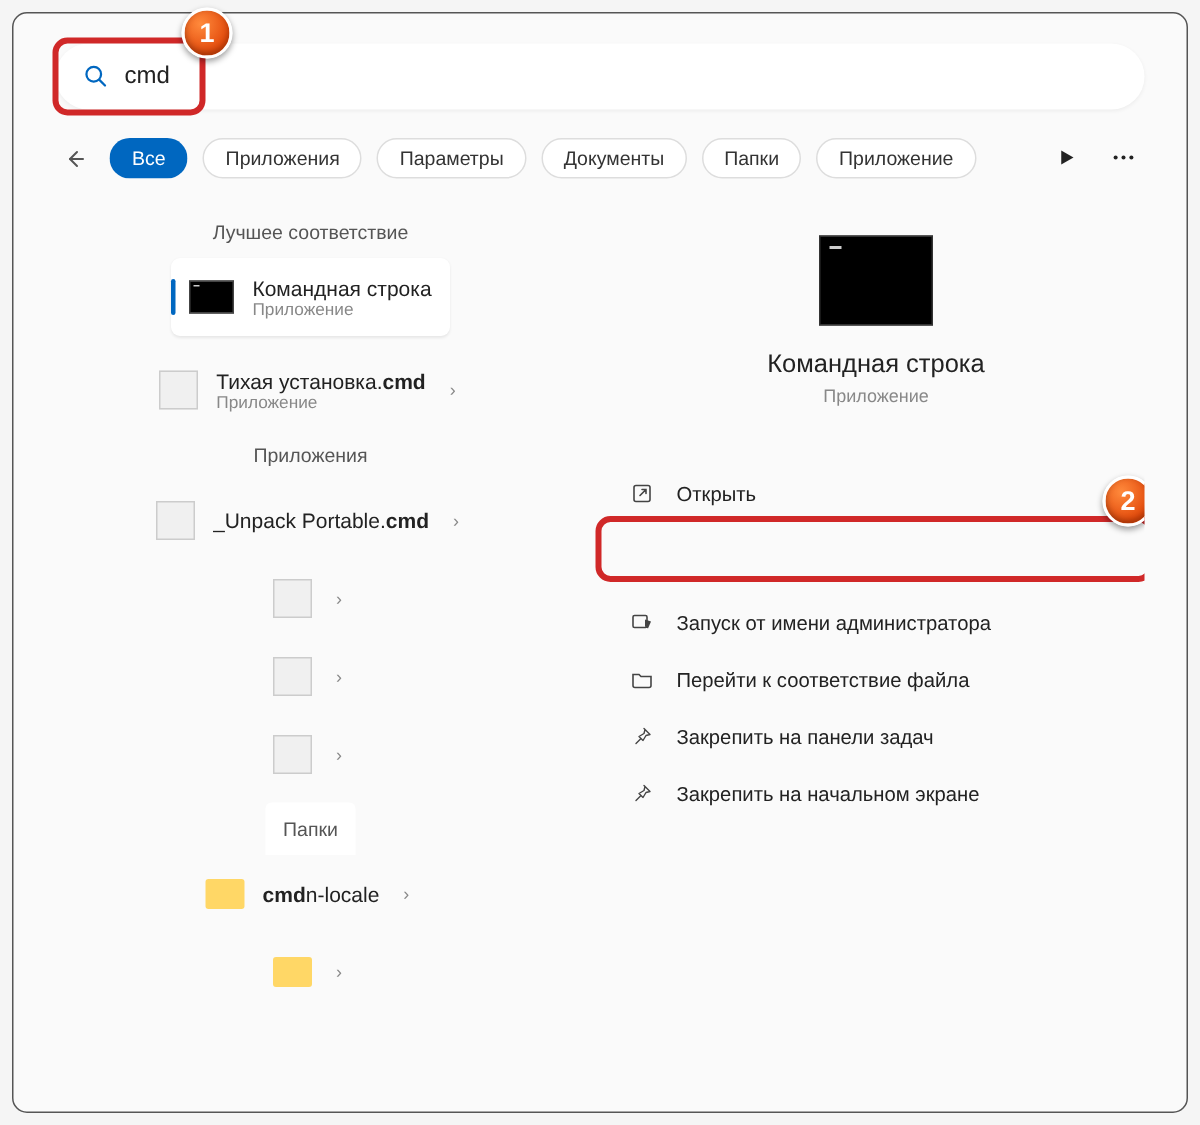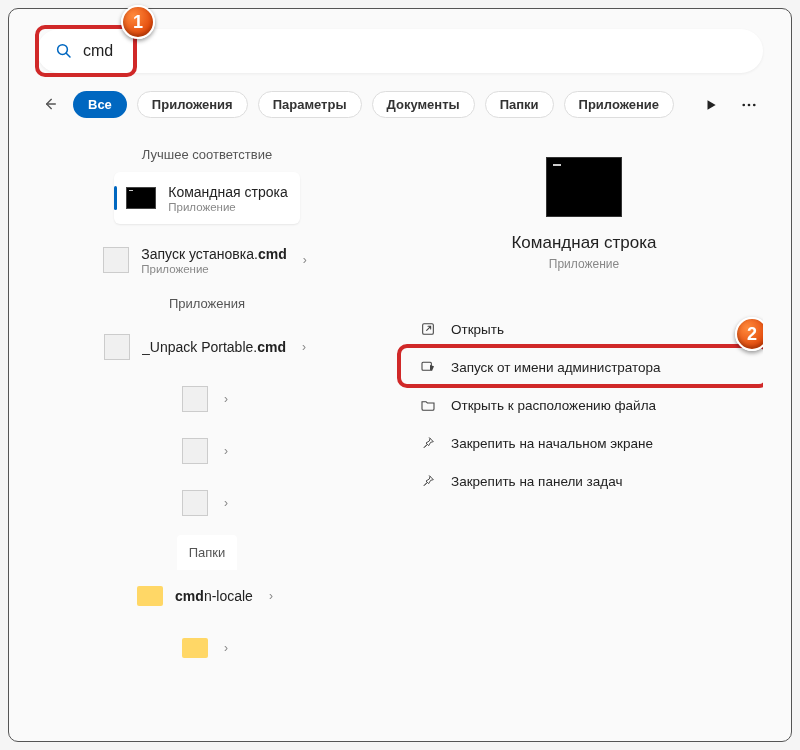--- a/index.html
+++ b/index.html
@@ -19,21 +19,21 @@
   }
   .search-highlight {
     position: absolute; left: -2px; top: -4px; width: 102px; height: 52px;
     border: 4px solid #d02828; border-radius: 10px; pointer-events: none;
   }
   .search-icon { width: 18px; height: 18px; margin-right: 10px; }
   .search-input {
     border: none; outline: none; font-size: 16px; color: #222; background: transparent; flex: 1;
   }
 
-  .filter-row { display: flex; align-items: flex-start; gap: 10px; margin-bottom: 18px; font-weight: bold; }
+  .filter-row { display: flex; align-items: flex-end; gap: 10px; margin-bottom: 18px; }
   .back-btn { width: 26px; height: 26px; display: flex; align-items: center; justify-content: center; color: #555; font-size: 16px; cursor: pointer; }
   .pill {
     padding: 5px 14px; border-radius: 16px; font-size: 13px; color: #333;
     background: transparent; border: 1px solid transparent; cursor: pointer;
   }
   .pill.outlined { border-color: #ddd; background: #fff; }
   .pill.active { background: #0067c0; color: #fff; }
   .filter-spacer { flex: 1; }
   .play-btn, .more-btn { width: 28px; height: 28px; display: flex; align-items: center; justify-content: center; color: #333; cursor: pointer; font-size: 14px; }
 
@@ -159,21 +159,21 @@
           <div class="res-title">Командная строка</div>
           <div class="res-sub">Приложение</div>
         </div>
       </div>
 
       <div style="height:10px"></div>
 
       <div class="result-item">
         <div class="res-icon file"></div>
         <div class="res-text">
-          <div class="res-title"><span>Запуск установка.</span><b>cmd</b></div>
+          <div class="res-title"><span>Тихая установка.</span><b>cmd</b></div>
           <div class="res-sub">Приложение</div>
         </div>
         <span class="chev">›</span>
       </div>
 
       <div class="section-label">Приложения</div>
 
       <div class="result-item">
         <div class="res-icon file"></div>
         <div class="res-text">
@@ -221,56 +221,56 @@
         <div class="action-item">
           <span class="action-icon">
             <svg viewBox="0 0 24 24" width="16" height="16">
                 <rect x="4" y="4" width="16" height="16" rx="2" fill="none" stroke="#444" stroke-width="1.6"></rect>
                 <path d="M10 14l6-6M12 8h4v4" fill="none" stroke="#444" stroke-width="1.6" stroke-linecap="round"></path>
               </svg>
           </span>
           <span>Открыть</span>
         </div>
 
-        <div class="action-item" style="position:relative;">
+        <div class="action-item" style="position:relative;margin-top:48px;">
           <span class="action-icon">
             <svg viewBox="0 0 24 24" width="16" height="16">
                 <rect x="3" y="5" width="14" height="12" rx="1.5" fill="none" stroke="#444" stroke-width="1.6"></rect>
                 <path d="M15 9l6 2-3 7-3-2z" fill="#444"></path>
               </svg>
           </span>
           <span>Запуск от имени администратора</span>
         </div>
 
         <div class="action-highlight" style="left:-8px; top:33px; right:-6px; height:44px;"></div>
         <div class="badge" style="right:-6px; top:6px;">2</div>
 
         <div class="action-item">
           <span class="action-icon">
             <svg viewBox="0 0 24 24" width="16" height="16">
                 <path d="M3 7h6l2 2h10v9a2 2 0 01-2 2H5a2 2 0 01-2-2V7z" fill="none" stroke="#444" stroke-width="1.6"></path>
               </svg>
           </span>
-          <span>Открыть к расположению файла</span>
+          <span>Перейти к соответствие файла</span>
         </div>
 
         <div class="action-item">
           <span class="action-icon">
             <svg viewBox="0 0 24 24" width="16" height="16">
                 <path d="M14 4l6 6-4 1-3 5-2-2-5 5 5-5-2-2 5-3 1-4z" fill="none" stroke="#444" stroke-width="1.4" stroke-linejoin="round"></path>
               </svg>
           </span>
+          <span>Закрепить на панели задач</span>
+        </div>
+
+        <div class="action-item">
+          <span class="action-icon">
+            <svg viewBox="0 0 24 24" width="16" height="16">
+                <path d="M14 4l6 6-4 1-3 5-2-2-5 5 5-5-2-2 5-3 1-4z" fill="none" stroke="#444" stroke-width="1.4" stroke-linejoin="round"></path>
+              </svg>
+          </span>
           <span>Закрепить на начальном экране</span>
         </div>
-
-        <div class="action-item">
-          <span class="action-icon">
-            <svg viewBox="0 0 24 24" width="16" height="16">
-                <path d="M14 4l6 6-4 1-3 5-2-2-5 5 5-5-2-2 5-3 1-4z" fill="none" stroke="#444" stroke-width="1.4" stroke-linejoin="round"></path>
-              </svg>
-          </span>
-          <span>Закрепить на панели задач</span>
-        </div>
       </div>
     </div>
   </div>
 
 </div>
 
 </body></html>

